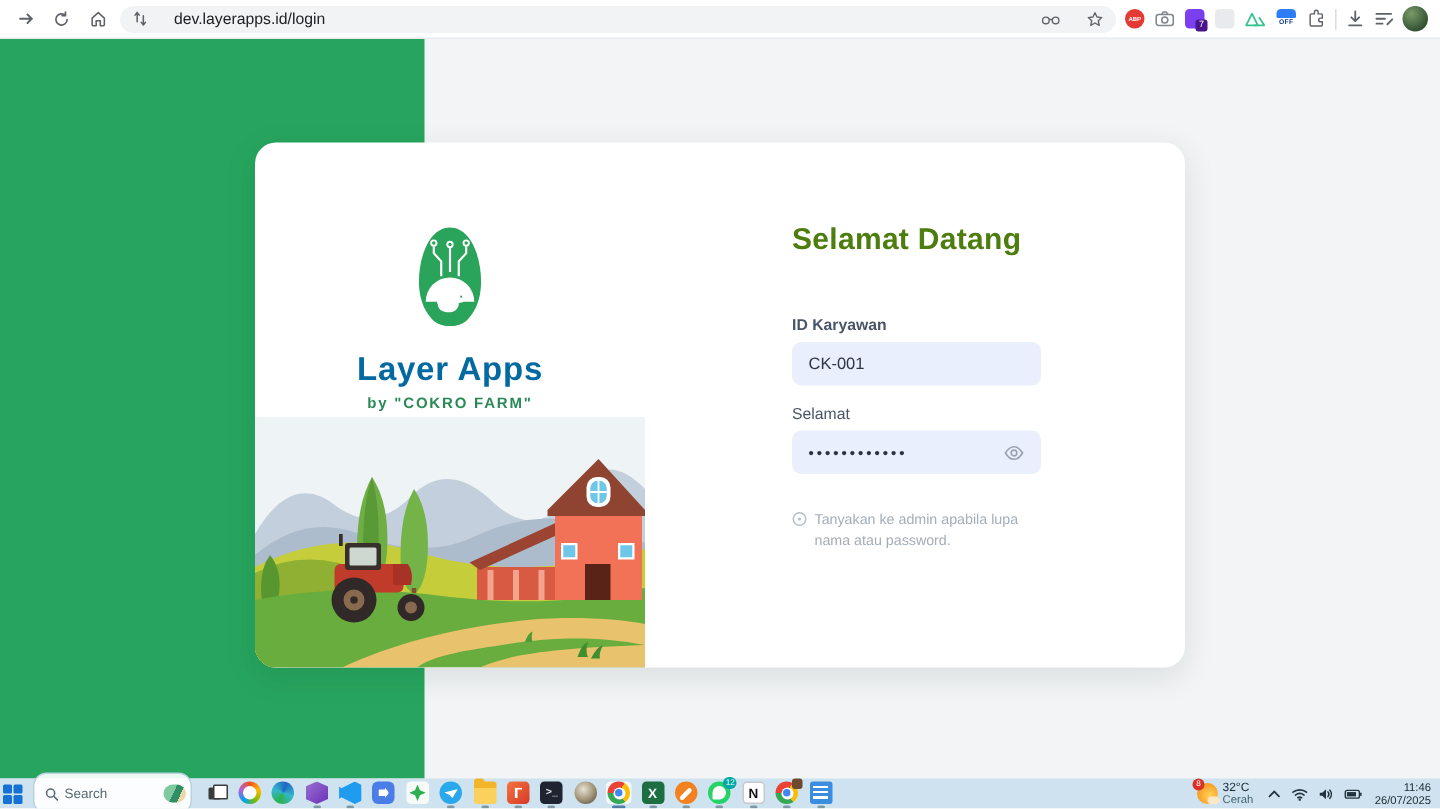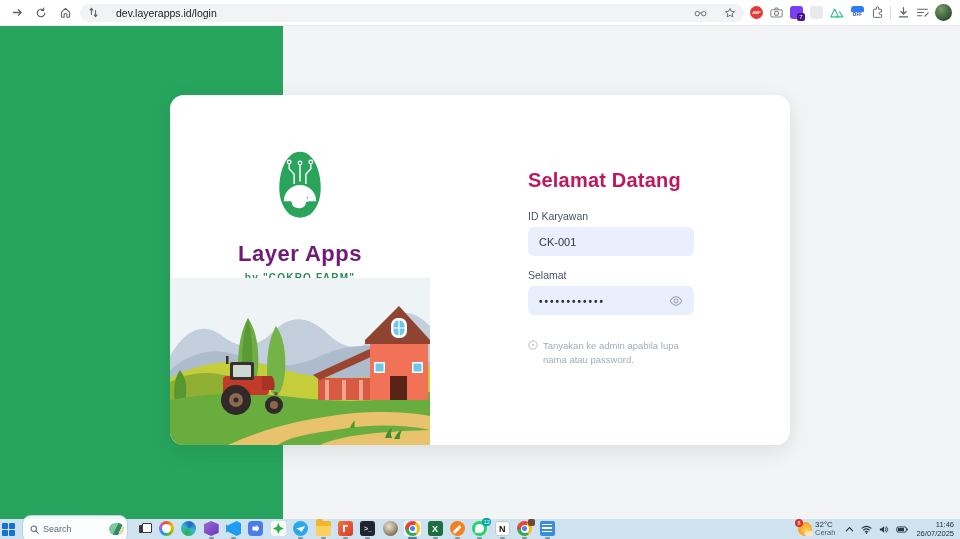--- a/index.html
+++ b/index.html
@@ -30,28 +30,28 @@
 
   
   .content { position:absolute; left:0; top:26px; width:960px; height:493px; background:#f2f4f5; }
   .green-col { position:absolute; left:0; top:0; width:283px; height:493px; background:#27a55e; }
 
   
   .card { position:absolute; left:170px; top:69px; width:620px; height:350px; background:#ffffff;
           border-radius:14px; box-shadow:0 6px 22px rgba(20,40,30,.10); }
   .brand-block { position:absolute; left:0; top:0; width:260px; text-align:center; }
   .logo-wrap { margin:50px auto 0; width:54px; height:80px; }
-  .brand-name { margin-top:16px; font-size:22px; font-weight:bold; color:#701a75; letter-spacing:.5px; }
+  .brand-name { margin-top:8px; font-size:22px; font-weight:bold; color:#0369a1; letter-spacing:.5px; }
   .brand-byline { margin-top:5px; font-size:10px; font-weight:bold; color:#2a8a55; letter-spacing:1.2px; }
   .farm { position:absolute; left:0; top:183px; width:260px; height:167px; border-bottom-left-radius:14px; overflow:hidden; }
   .farm svg { display:block; }
 
   .form-col { position:absolute; left:358px; top:0; width:166px; }
-  .heading { margin-top:74px; font-size:20px; font-weight:bold; color:#be185d; letter-spacing:.2px; }
-  .f-label { margin-top:18px; font-size:10.5px; color:#4a5568; }
+  .heading { margin-top:54px; font-size:20px; font-weight:bold; color:#4d7c0f; letter-spacing:.2px; }
+  .f-label { margin-top:39px; font-size:10.5px; color:#4a5568;font-weight:bold; }
   .f-label2 { margin-top:13px; font-size:10.5px; color:#4a5568; }
   .field { margin-top:5px; width:166px; height:29px; background:#e9effc; border-radius:6px; display:flex; align-items:center; padding:0 11px; }
   .field input { border:none; outline:none; background:transparent; font-size:11px; color:#2d3748; width:100%;
                  font-family:"Liberation Sans","DejaVu Sans",sans-serif;}
   .pw-dots { flex:1; font-size:10px; font-weight:bold; color:#2b3440; letter-spacing:2px; line-height:1; padding-top:3px;}
   .eye { width:14px; height:14px; flex:0 0 auto; cursor:pointer; }
   .masuk { margin-top:22px; width:166px; height:24px; background:#23a558; color:#fff; border:none; border-radius:6px;
            font-size:11.5px; font-weight:bold; cursor:pointer; font-family:"Liberation Sans","DejaVu Sans",sans-serif;}
   .help { margin-top:24px; display:flex; gap:5px; width:172px; }
   .help-ic { flex:0 0 auto; margin-top:1px; }

